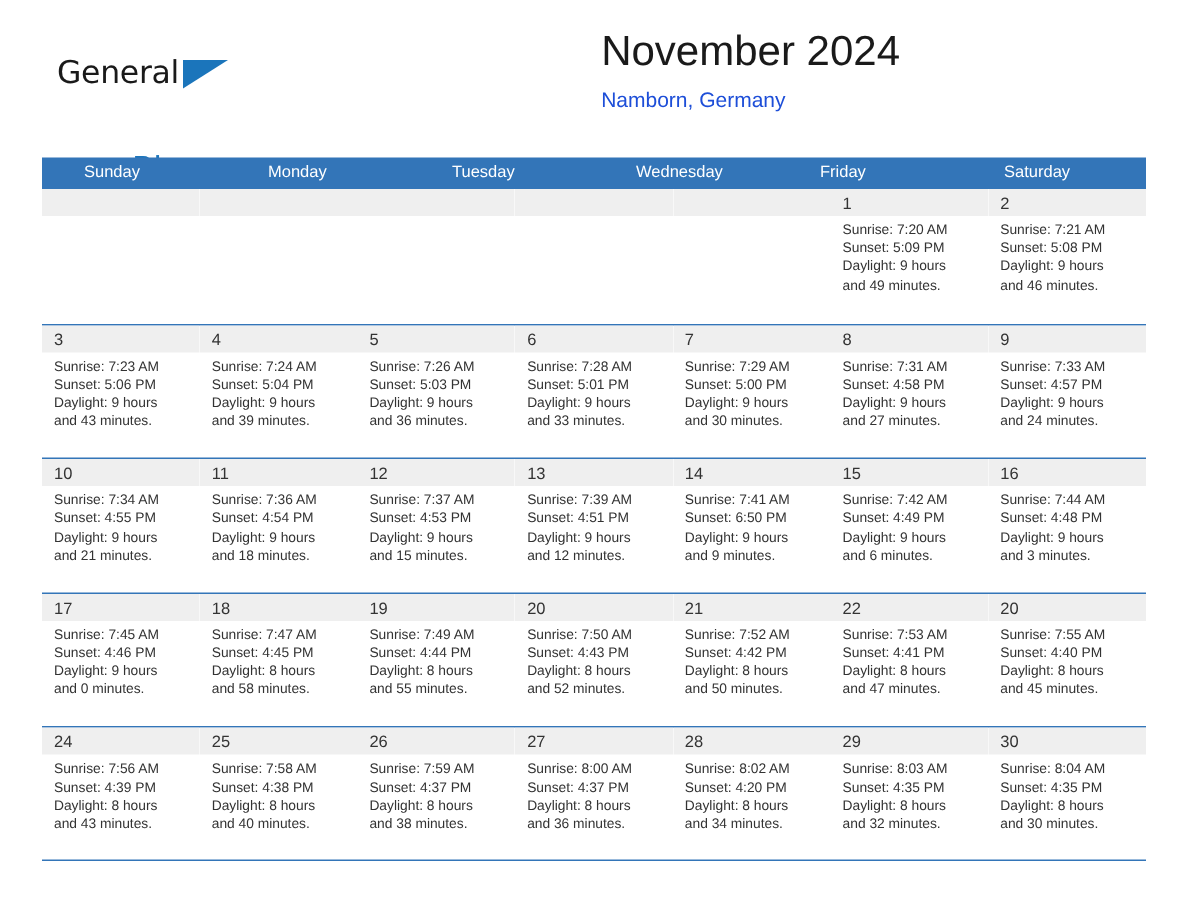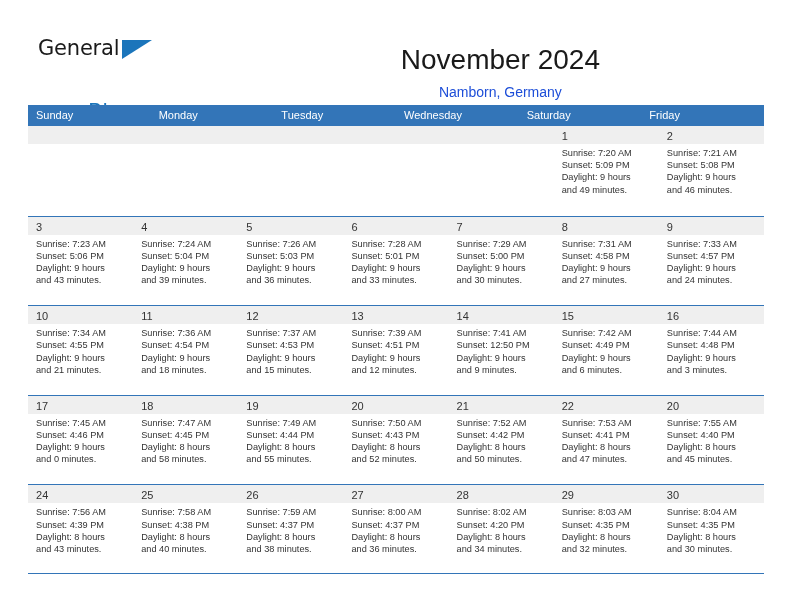--- a/index.html
+++ b/index.html
@@ -61,22 +61,22 @@
     top: 4px;
     width: 0;
     height: 0;
     border-left: 30px solid #1b75bb;
     border-bottom: 19px solid transparent;
   }
 
   .title-block {
     position: absolute;
     right: 40px;
-    top: 43px;
-    text-align: center;
+    top: 17px;
+    text-align: left;
   }
   .cal-title {
     font-size: 28px;
     font-weight: normal;
     color: #1a1a1a;
     line-height: 34px;
     white-space: nowrap;
   }
   .cal-subtitle {
     margin-top: 6px;
@@ -101,35 +101,35 @@
   }
   .weekday {
     flex: 1 1 0;
     box-sizing: border-box;
     padding-left: 8px;
     font-size: 11px;
     line-height: 21px;
     color: #ffffff;
     white-space: nowrap;
     overflow: hidden;
+    margin-left: 20px;
   }
 
   .week-row {
     display: flex;
     width: 736px;
     height: 89.6px;
     border-top: 1.5px solid #3375b8;
     box-sizing: border-box;
   }
   .week-row.first {
     border-top: none;
   }
   .week-row.last {
     border-bottom: 1.5px solid #3375b8;
-    justify-content: flex-end;
   }
 
   .day-cell {
     flex: 1 1 0;
     box-sizing: border-box;
     position: relative;
     overflow: hidden;
   }
   .day-number-strip {
     height: 18px;
@@ -174,22 +174,22 @@
     </div>
 
   </div>
 
   <div class="calendar">
     <div class="weekday-row" id="weekday-row">
         <div class="weekday">Sunday</div>
         <div class="weekday">Monday</div>
         <div class="weekday">Tuesday</div>
         <div class="weekday">Wednesday</div>
+        <div class="weekday">Friday</div>
         <div class="weekday">Saturday</div>
-        <div class="weekday">Friday</div>
       </div>
     <div id="weeks-container">
         <div class="week-row first">
           <div class="day-cell empty">
             <div class="day-number-strip"><span class="day-number"></span></div>
           </div>
           <div class="day-cell empty">
             <div class="day-number-strip"><span class="day-number"></span></div>
           </div>
           <div class="day-cell empty">
@@ -319,21 +319,21 @@
               <div>Sunrise: 7:39 AM</div>
               <div>Sunset: 4:51 PM</div>
               <div>Daylight: 9 hours</div>
               <div>and 12 minutes.</div>
             </div>
           </div>
           <div class="day-cell">
             <div class="day-number-strip"><span class="day-number">14</span></div>
             <div class="day-info">
               <div>Sunrise: 7:41 AM</div>
-              <div>Sunset: 12:50 PM</div>
+              <div>Sunset: 6:50 PM</div>
               <div>Daylight: 9 hours</div>
               <div>and 9 minutes.</div>
             </div>
           </div>
           <div class="day-cell">
             <div class="day-number-strip"><span class="day-number">15</span></div>
             <div class="day-info">
               <div>Sunrise: 7:42 AM</div>
               <div>Sunset: 4:49 PM</div>
               <div>Daylight: 9 hours</div>

